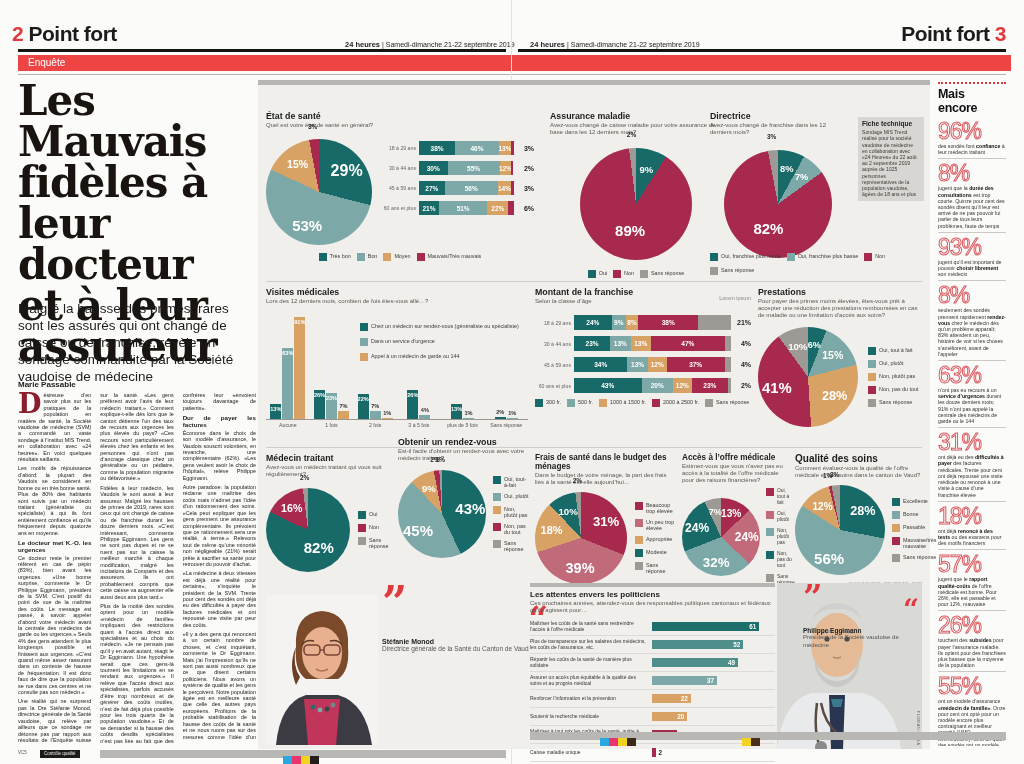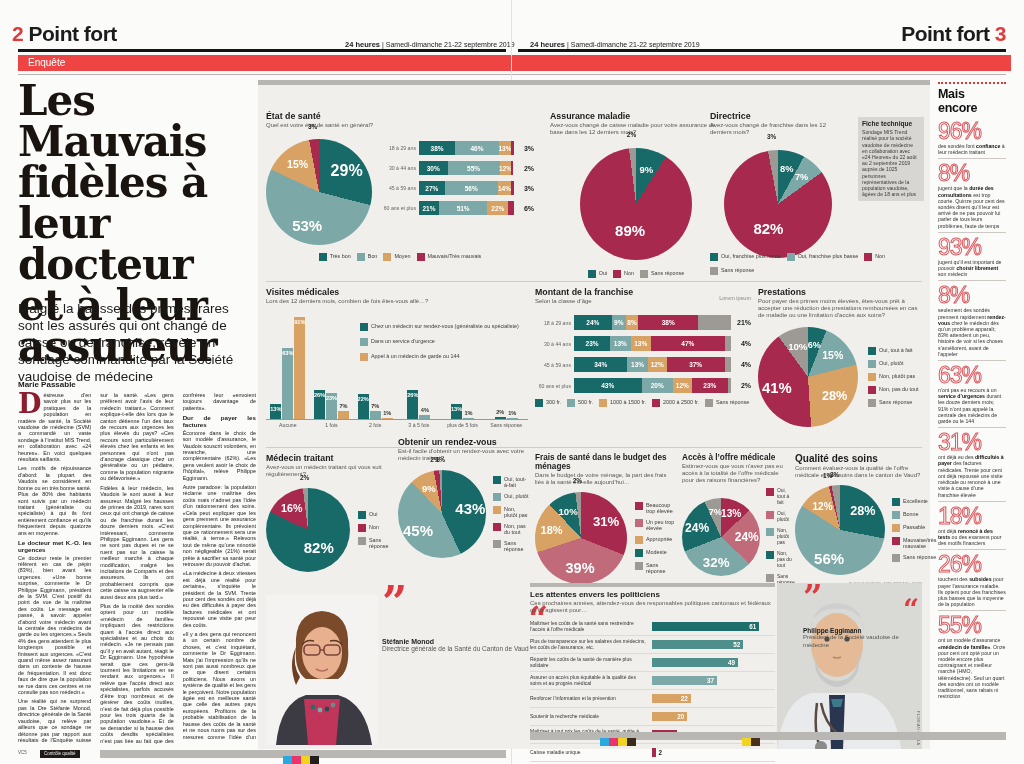--- a/index.html
+++ b/index.html
@@ -790,20 +790,24 @@
       </div>
       <div class="sb-item">
         <div class="big-num">31%</div>
         <div class="sb-text">ont déjà eu des <b>difficultés à payer</b> des factures médicales. Trente pour cent ont déjà repoussé une visite médicale ou renoncé à une visite à cause d’une franchise élevée</div>
       </div>
       <div class="sb-item">
         <div class="big-num">18%</div>
         <div class="sb-text">ont déjà <b>renoncé à des tests</b> ou des examens pour des motifs financiers</div>
       </div>
       <div class="sb-item">
+        <div class="big-num">57%</div>
+        <div class="sb-text">jugent que le <b>rapport qualité-coûts</b> de l’offre médicale est bonne. Pour 26%, elle est passable et pour 12%, mauvaise</div>
+      </div>
+      <div class="sb-item">
         <div class="big-num">26%</div>
         <div class="sb-text">touchent des <b>subsides</b> pour payer l’assurance maladie. Ils optent pour des franchises plus basses que la moyenne de la population</div>
       </div>
       <div class="sb-item">
         <div class="big-num">55%</div>
         <div class="sb-text">ont un modèle d’assurance <b>«médecin de famille»</b>. Onze pour cent ont opté pour un modèle encore plus contraignant et meilleur marché (HMO, télémédecine). Seul un quart des sondés ont un modèle traditionnel, sans rabais ni restriction</div>
       </div>
     </div>
 </div>
 

